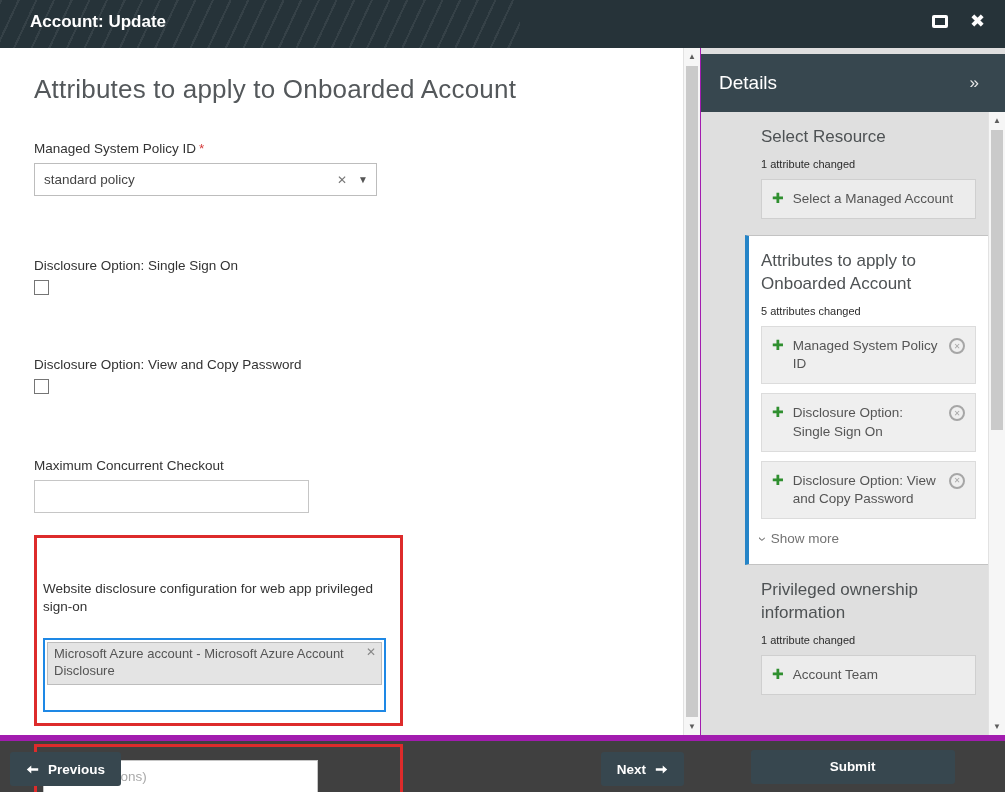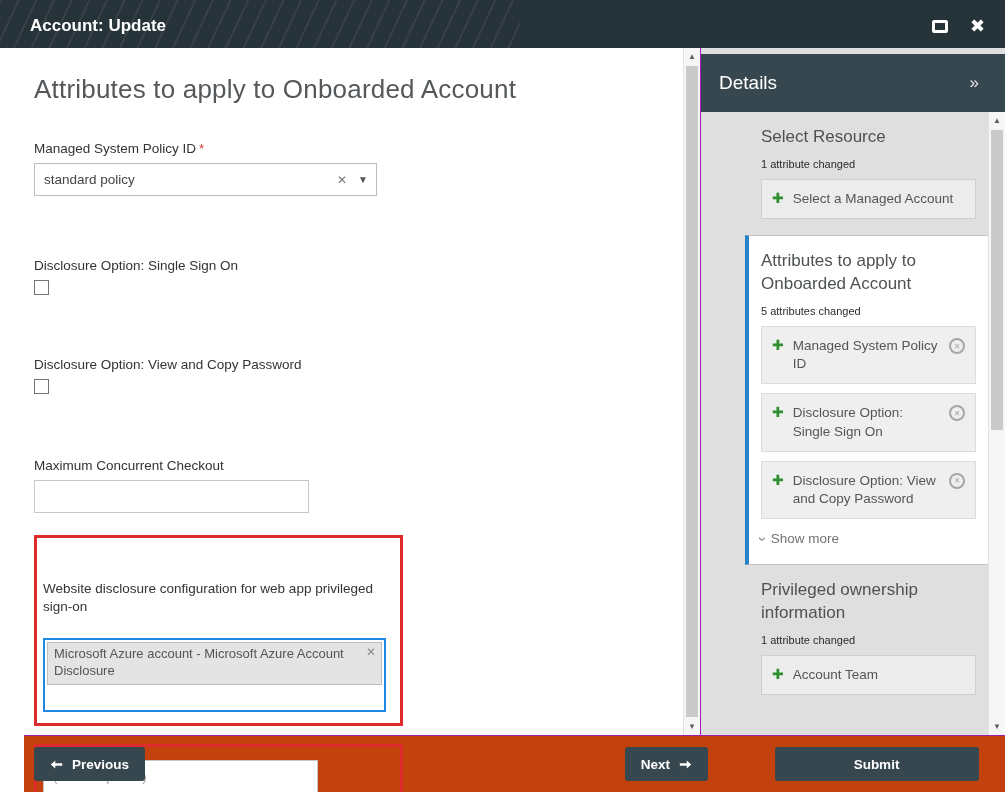--- a/index.html
+++ b/index.html
@@ -3,22 +3,22 @@
 <meta charset="utf-8">
 <style>
   * { box-sizing: border-box; margin: 0; padding: 0; }
   html,body { width:1005px; height:792px; overflow:hidden; }
   body { font-family:"Liberation Sans","DejaVu Sans",sans-serif; background:#fff; }
   .app { width:1005px; height:792px; display:flex; flex-direction:column; }
 
   
   .titlebar {
     height:48px; flex:0 0 48px; background:#263339; color:#fff;
-    display:flex; align-items:center; justify-content:space-between;
-    padding:4px 20px 0 30px; position:relative; overflow:hidden;
+    display:flex; align-items:flex-start; justify-content:space-between;
+    padding:12px 20px 0 30px; position:relative; overflow:hidden;
   }
   .titlebar::before {
     content:""; position:absolute; left:0; top:0; bottom:0; width:520px;
     background:repeating-linear-gradient(115deg, rgba(255,255,255,0.07) 0 2px, transparent 2px 16px);
     pointer-events:none;
   }
   .titlebar .title { font-size:17px; font-weight:bold; position:relative; }
   .win-controls { display:flex; align-items:center; gap:22px; position:relative; }
   .maximize-box { width:16px; height:13px; border:3px solid #fff; border-radius:2px; }
   .close-x { font-size:18px; font-weight:bold; color:#fff; line-height:1; }
@@ -92,21 +92,21 @@
     display:flex; align-items:center; justify-content:center; color:#a6a6a6;
     font-size:8px; font-weight:bold; margin-top:1px;
   }
   .show-more { display:inline-flex; align-items:center; gap:5px; margin-top:12px; color:#737373; font-size:13.5px; cursor:pointer; }
   .show-more .chev { display:inline-block; transform:rotate(90deg); font-size:14px; line-height:1; }
 
   .side-scroll { top:64px; }
   .side-scroll .scroll-thumb { top:18px; height:300px; }
 
   
-  .footer { flex:0 0 57px; height:57px; background:#c2410c; border-top:1px solid #a21caf; display:flex;margin-left:24px; }
+  .footer { flex:0 0 57px; height:57px; background:#404040; border-top:6px solid #a21caf; display:flex; }
   .footer-main { width:700px; flex:0 0 700px; position:relative; }
   .footer-side { width:305px; flex:0 0 305px; display:flex; align-items:center; justify-content:center; }
   .btn {
     background:#37474f; color:#fff; border:none; border-radius:3px; height:34px;
     font-family:inherit; font-size:13.5px; font-weight:bold;
     display:inline-flex; align-items:center; justify-content:center; gap:9px; padding:0 16px; cursor:pointer;
   }
   .btn-previous { position:absolute; left:10px; top:11px; }
   .btn-next { position:absolute; right:16px; top:11px; }
   .btn-submit { width:204px; }

